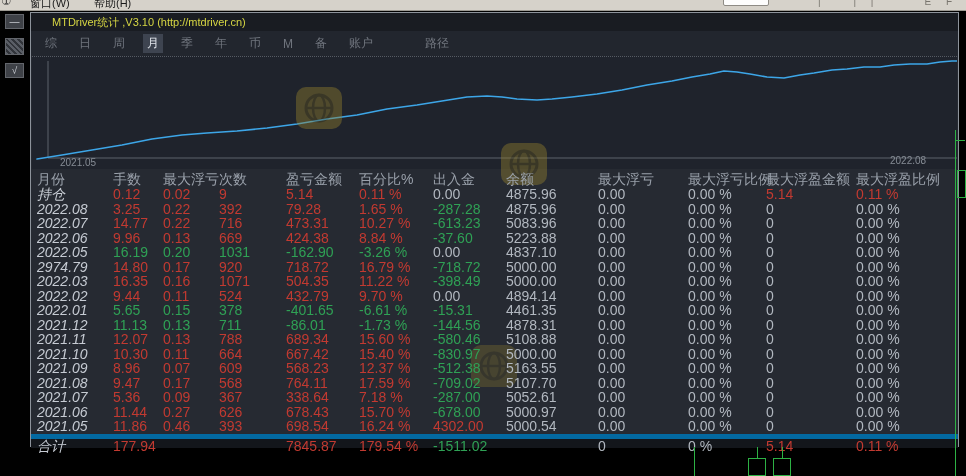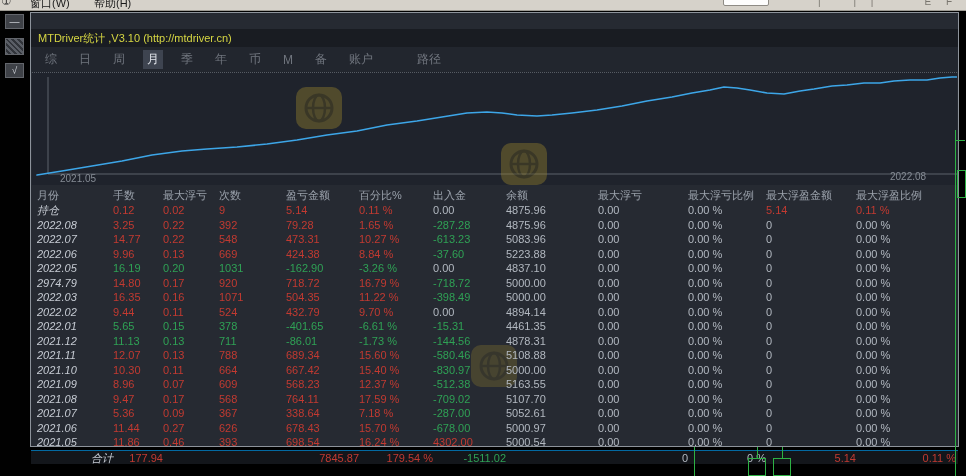--- a/index.html
+++ b/index.html
@@ -35,51 +35,50 @@
     background:repeating-linear-gradient(45deg,#5a5e66 0 2px,#31343a 2px 4px);
     height:17px;
   }
   
   .dialog {
     position:absolute; left:30px; top:12px; width:929px; height:435px;
     background:#262a32; border:1px solid #8d939b;
   }
   .titlebar {
     height:18px; background:#191c22; display:flex; align-items:center;
-    padding-left:7px;
-    margin-top:16px;
+    padding-left:21px;
   }
   .titlebar .title { color:#d6d643; font-size:11px; white-space:nowrap; }
   .statmenu {
     height:25px; background:#22262e; display:flex; align-items:center;
     padding-left:10px; gap:14px; font-size:12px; color:#70757e;
   }
   .statmenu .mi { cursor:default; padding:1px 4px; }
   .statmenu .mi.active { background:#3e4450; color:#e2e6ec; }
-  .statmenu .mi.path-item { margin-left:22px;text-align:center; }
+  .statmenu .mi.path-item { margin-left:30px;text-align:center; }
   
   .chart {
     position:relative; margin:0 1px; height:113px; background:#1f232c;
     border-top:1px dotted #565b63; overflow:hidden;
   }
   .chart svg { position:absolute; left:0; top:0; }
   .axis-label { position:absolute; font-size:10px; color:#868c95; }
   .axis-label.start { left:28px; top:100px; }
   .axis-label.end { left:858px; top:98px; }
   
   .tablewrap { position:relative; margin-top:2px; }
   .trow, .thead {
     display:grid;
     grid-template-columns:76px 50px 56px 67px 73px 74px 73px 92px 90px 78px 90px 100px;
-    padding-left:6px; font-size:11px; height:14.5px; line-height:14.5px;
+    padding-left:6px; font-size:14px; height:14.5px; line-height:14.5px;
     white-space:nowrap;
   }
   .thead { height:16px; line-height:17px; color:#9aa1ab; }
   .trow.total {
-    background:#13161b; border-top:1px solid #0369a1; height:14px; line-height:14px;text-align:right;
+    background:#13161b; border-top:5px solid #0369a1; height:14px; line-height:14px;
   }
   .c-m { color:#c6cbd3;font-style:italic; } .c-r { color:#c23a31; } .c-g { color:#2fa155; } .c-n { color:#b2b8c0; }
   
   .wm { position:absolute; opacity:.42; pointer-events:none; }
   
   .green { position:absolute; background:#2db144; }
   .greenbox { position:absolute; border:1px solid #2db144; background:transparent; }
 </style>
 </head>
 <body>
@@ -188,21 +187,21 @@
           <div class="c-n">4875.96</div>
           <div class="c-n">0.00</div>
           <div class="c-n">0.00 %</div>
           <div class="c-n">0</div>
           <div class="c-n">0.00 %</div>
         </div>
         <div class="trow">
           <div class="c-m">2022.07</div>
           <div class="c-r">14.77</div>
           <div class="c-r">0.22</div>
-          <div class="c-r">548</div>
+          <div class="c-r">716</div>
           <div class="c-r">473.31</div>
           <div class="c-r">10.27 %</div>
           <div class="c-g">-613.23</div>
           <div class="c-n">5083.96</div>
           <div class="c-n">0.00</div>
           <div class="c-n">0.00 %</div>
           <div class="c-n">0</div>
           <div class="c-n">0.00 %</div>
         </div>
         <div class="trow">

